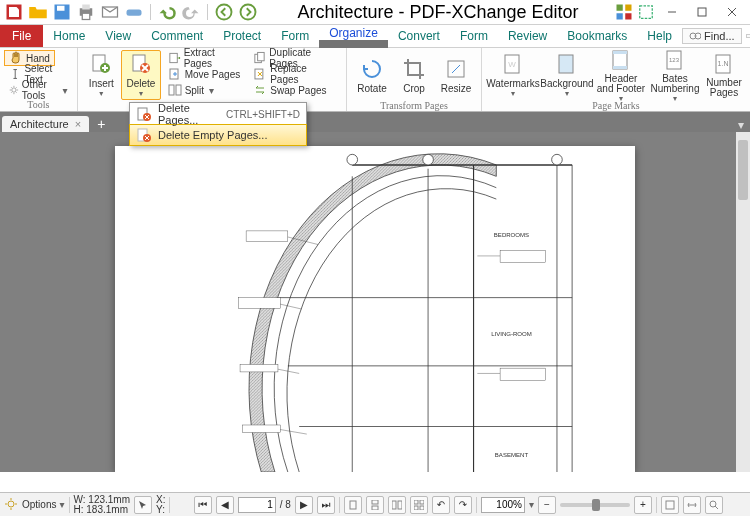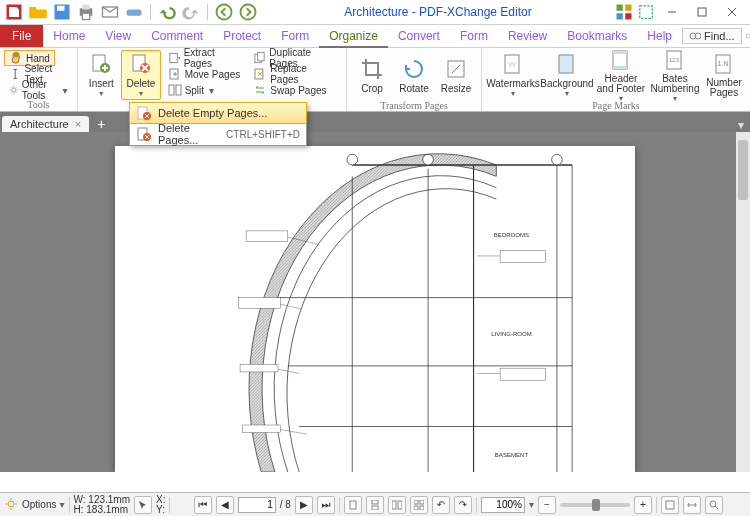--- a/index.html
+++ b/index.html
@@ -3,29 +3,29 @@
 <meta charset="utf-8">
 <style>
 * { box-sizing: border-box; margin: 0; padding: 0; font-family: "Segoe UI", Tahoma, sans-serif; }
 body { width: 750px; height: 516px; background: #fff; overflow: hidden; position: relative; font-size: 11px; color: #333; }
 
 
 .titlebar { height: 25px; background: #fff; display: flex; align-items: center; border-bottom: 1px solid #d0d0d0; }
 .qat { display: flex; align-items: center; gap: 4px; padding: 0 4px; }
 .qat-btn { width: 20px; height: 20px; display: flex; align-items: center; justify-content: center; cursor: pointer; border-radius: 2px; }
 .qat-sep { width: 1px; height: 16px; background: #ccc; margin: 0 2px; }
-.title-text { flex: 1; text-align: center; color: #1d4ed8; font-size: 12px; }
+.title-text { flex: 1; text-align: center; color: #000000; font-size: 18px; }
 .win-controls { display: flex; align-items: center; gap: 2px; padding-right: 4px; }
 .win-btn { width: 28px; height: 22px; display: flex; align-items: center; justify-content: center; cursor: pointer; }
 
 
 .menutabs { height: 23px; background: #fff; display: flex; border-bottom: 1px solid #d0d0d0; position: relative; }
 .file-tab { background: #c72c2c; color: #fff; padding: 3px 12px; font-size: 12px; display: flex; align-items: center; }
-.menu-tab { padding: 3px 10px; font-size: 12px; color: #8b5cf6; cursor: pointer; display: flex; align-items: center; }
-.menu-tab.active { color: #4d7c0f; border-bottom: 2px solid #737373; margin-bottom: -1px; }
+.menu-tab { padding: 3px 10px; font-size: 12px; color: #0f766e; cursor: pointer; display: flex; align-items: center; }
+.menu-tab.active { color: #1d4ed8; border-bottom: 8px solid #737373; margin-bottom: -1px; }
 .menu-right { margin-left: auto; display: flex; align-items: center; gap: 4px; padding-right: 6px; }
 .menu-btn { border: 1px solid #ccc; padding: 1px 6px; font-size: 11px; display: flex; align-items: center; gap: 3px; cursor: pointer; background: #fafafa; }
 
 
 .ribbon { height: 64px; background: #fdfdfd; border-bottom: 1px solid #b8b8b8; display: flex; }
 .ribbon-group { border-right: 1px solid #d8d8d8; display: flex; flex-direction: column; padding: 2px 4px 0; }
 .ribbon-group-body { flex: 1; display: flex; align-items: flex-start; }
 .ribbon-group-label { font-size: 10px; color: #777; text-align: center; padding-bottom: 1px; font-family: Liberation Serif, serif; }
 .big-btn { display: flex; flex-direction: column; align-items: center; justify-content: center; width: 42px; height: 50px; cursor: pointer; font-size: 10px; text-align: center; border: 1px solid transparent; border-radius: 2px; }
 .big-btn.active { background: #fef9c3; border-color: #f5a623; align-items: center; }
@@ -287,30 +287,30 @@
           </div>
       </div>
     </div>
     <div class="ribbon-group-label">&nbsp;</div>
   </div>
 
   <div class="ribbon-group">
     <div class="ribbon-group-body">
       <div class="big-btn">
           <span class="icon"><svg class="i" viewBox="0 0 24 24">
-              <path d="M6 2v16h16M2 6h16v16" fill="none" stroke="#888" stroke-width="2"></path>
-            </svg></span>
-          <span>Crop</span>
-        </div>
-      <div class="big-btn">
-          <span class="icon"><svg class="i" viewBox="0 0 24 24">
               <path d="M12 4a8 8 0 1 1-8 8" fill="none" stroke="#4a90d9" stroke-width="2"></path>
               <path d="M4 8l0 4 4 0" fill="none" stroke="#4a90d9" stroke-width="2"></path>
             </svg></span>
           <span>Rotate</span>
+        </div>
+      <div class="big-btn">
+          <span class="icon"><svg class="i" viewBox="0 0 24 24">
+              <path d="M6 2v16h16M2 6h16v16" fill="none" stroke="#888" stroke-width="2"></path>
+            </svg></span>
+          <span>Crop</span>
         </div>
       <div class="big-btn">
           <span class="icon"><svg class="i" viewBox="0 0 24 24">
               <rect x="4" y="4" width="16" height="16" fill="none" stroke="#888"></rect>
               <path d="M8 16l8-8M8 8h0M16 16h0" stroke="#4a90d9"></path>
             </svg></span>
           <span>Resize</span>
         </div>
     </div>
     <div class="ribbon-group-label">Transform Pages</div>
@@ -356,36 +356,36 @@
               <text x="11" y="14" font-size="7" fill="#888" text-anchor="middle">1.N</text>
             </svg></span>
           <span style="line-height:1">Number Pages</span>
         </div>
     </div>
     <div class="ribbon-group-label">Page Marks</div>
   </div>
 </div>
 
 <div class="dropdown">
-  <div class="dd-item hover">
-    <span class="dd-icon"><svg class="i" viewBox="0 0 16 16">
-          <rect x="2" y="2" width="9" height="12" fill="#fff" stroke="#bbb"></rect>
-          <circle cx="11" cy="11" r="4" fill="#e05a2b"></circle>
-          <path d="M9 9l4 4M13 9l-4 4" stroke="#fff"></path>
-        </svg></span>
-    <span class="dd-label">Delete Empty Pages...</span>
-  </div>
   <div class="dd-item">
     <span class="dd-icon"><svg class="i" viewBox="0 0 16 16">
           <rect x="2" y="2" width="9" height="12" fill="#fff" stroke="#888"></rect>
           <circle cx="11" cy="11" r="4" fill="#e05a2b"></circle>
           <path d="M9 9l4 4M13 9l-4 4" stroke="#fff"></path>
         </svg></span>
     <span class="dd-label">Delete Pages...</span>
     <span class="dd-short">CTRL+SHIFT+D</span>
+  </div>
+  <div class="dd-item hover">
+    <span class="dd-icon"><svg class="i" viewBox="0 0 16 16">
+          <rect x="2" y="2" width="9" height="12" fill="#fff" stroke="#bbb"></rect>
+          <circle cx="11" cy="11" r="4" fill="#e05a2b"></circle>
+          <path d="M9 9l4 4M13 9l-4 4" stroke="#fff"></path>
+        </svg></span>
+    <span class="dd-label">Delete Empty Pages...</span>
   </div>
 </div>
 
 <div class="doctabs">
   <div class="doctab">
     <span>Architecture</span>
     <span class="doctab-close">×</span>
   </div>
   <div class="doctab-add">+</div>
   <div class="doctab-opts">▾</div>

